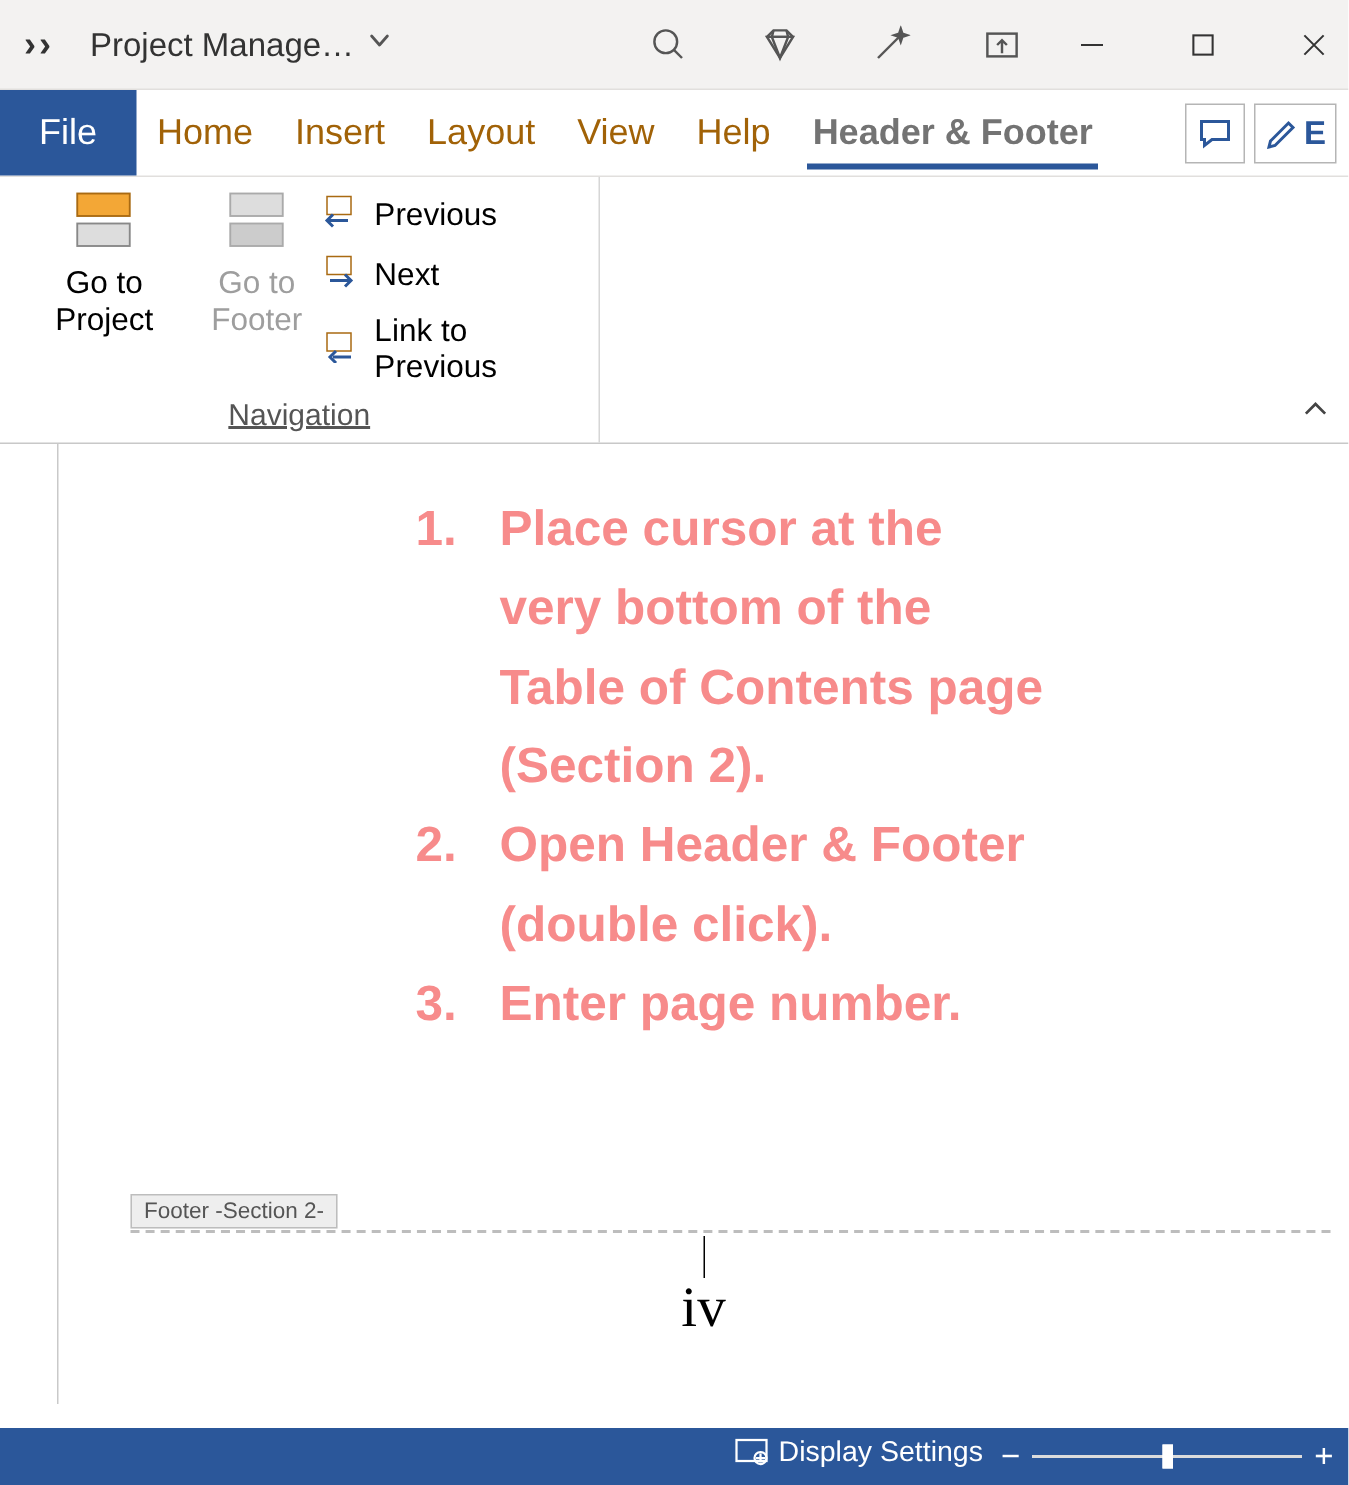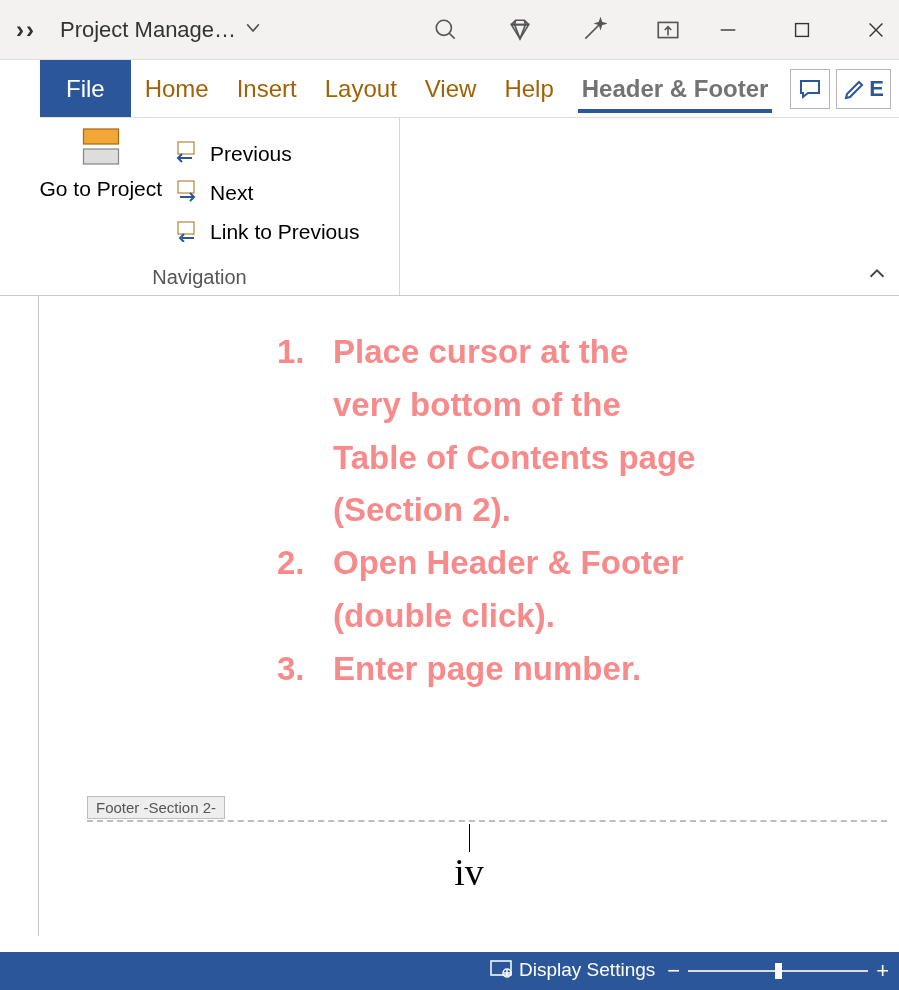--- a/index.html
+++ b/index.html
@@ -34,21 +34,20 @@
   .win-ctrl svg { width: 22px; height: 22px; stroke: #333; fill: none; stroke-width: 1.5; }
 
   
   .ribbon-tabs {
     display: flex;
     align-items: stretch;
     background: #fff;
     border-bottom: 1px solid #e1dfdd;
     height: 58px;
     padding-right: 4px;
-    margin-left: 40px;
   }
   .tab {
     padding: 0 14px;
     display: flex;
     align-items: center;
     font-size: 24px;
     color: #a16207;
     cursor: pointer;
     white-space: nowrap;
   }
@@ -127,20 +126,21 @@
     font-size: 21px;
     cursor: pointer;
     padding: 2px 4px;
   }
   .nav-cmd svg { width: 26px; height: 24px; }
   .group-label {
     font-size: 20px;
     color: #555;
     text-align: center;
     padding: 4px 0;
+    text-decoration: underline;
   }
   .ribbon-collapse {
     position: absolute;
     right: 10px;
     bottom: 6px;
     cursor: pointer;
   }
   .ribbon-collapse svg { width: 24px; height: 22px; stroke: #444; fill: none; stroke-width: 2;}
 
   
@@ -332,20 +332,30 @@
   <div class="ribbon-group" style="width:400px">
     <div class="ribbon-group-buttons">
       <div class="big-btn">
         <div class="big-btn-icon">
           <svg viewBox="0 0 40 40">
               <rect x="6" y="4" width="28" height="12" fill="#f3a736" stroke="#a96a12"></rect>
               <rect x="6" y="20" width="28" height="12" fill="#ddd" stroke="#888"></rect>
             </svg>
         </div>
         <div class="big-btn-label" style="white-space:pre-line">Go to Project</div>
+      </div>
+      <div class="big-btn disabled">
+        <div class="big-btn-icon">
+          <svg viewBox="0 0 40 40">
+              <rect x="6" y="4" width="28" height="12" fill="#ddd" stroke="#aaa"></rect>
+              <rect x="6" y="20" width="28" height="12" fill="#ccc" stroke="#aaa"></rect>
+            </svg>
+        </div>
+        <div class="big-btn-label" style="white-space:pre-line">Go to
+Footer</div>
       </div>
       <div class="nav-cmds">
         <div class="nav-cmd">
           <span>
             <svg viewBox="0 0 26 24">
                 <rect x="2" y="2" width="16" height="12" fill="none" stroke="#a96a12"></rect>
                 <path d="M6 22l-4-4 4-4" stroke="#2b579a" fill="none" stroke-width="2"></path>
                 <path d="M2 18h14" stroke="#2b579a" stroke-width="2"></path>
               </svg>
           </span>

